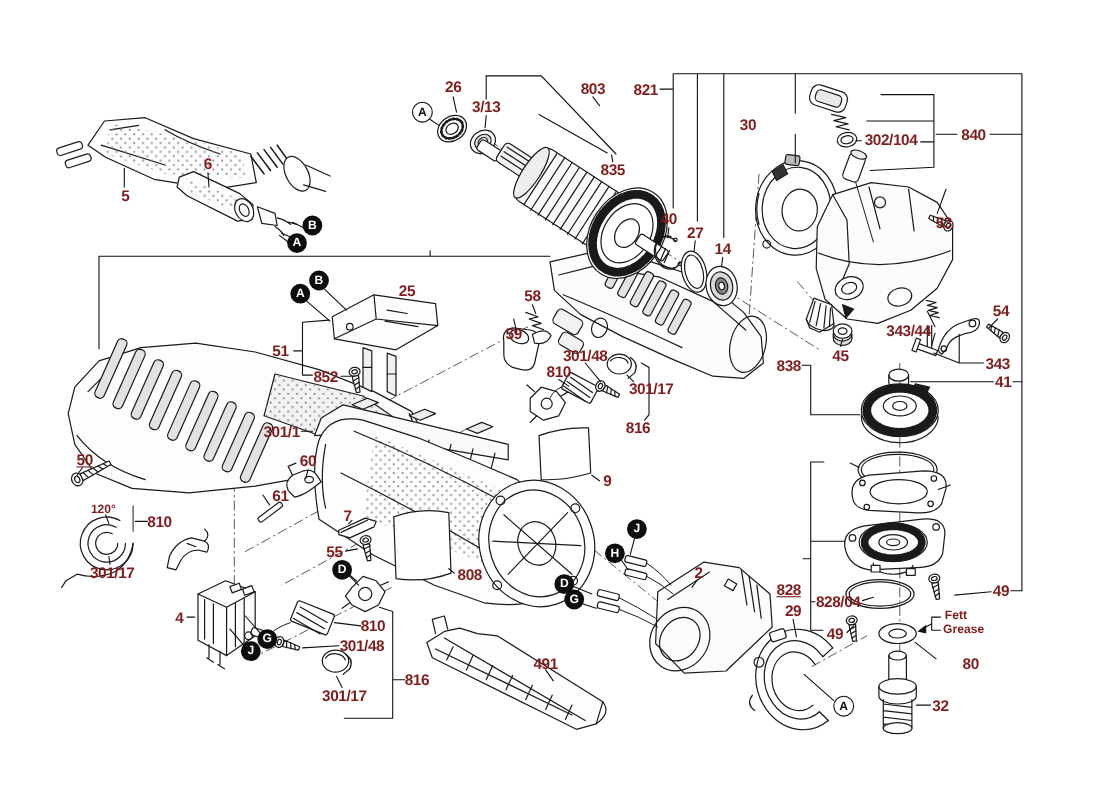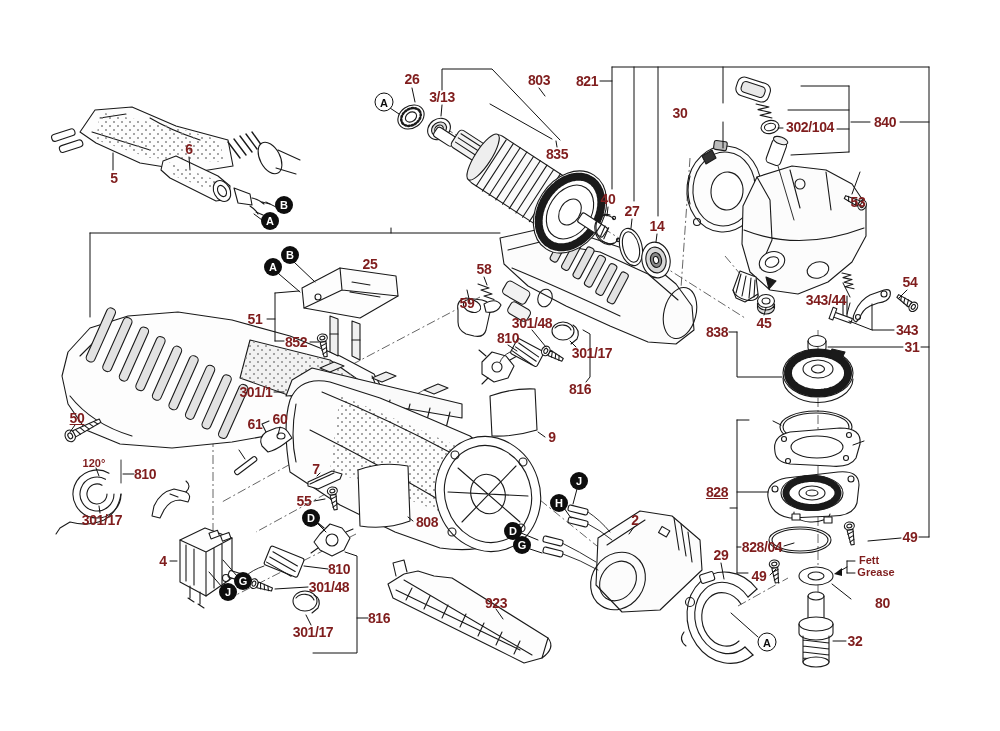--- a/index.html
+++ b/index.html
@@ -541,49 +541,49 @@
       <div class="plabel" style="left: 858px; top: 164px; margin-top: 38px;">53</div>
       <div class="plabel" style="left: 608px; top: 199px;">40</div>
       <div class="plabel" style="left: 632px; top: 211px;">27</div>
       <div class="plabel" style="left: 657px; top: 226px;">14</div>
       <div class="plabel" style="left: 370px; top: 220px; margin-top: 44px;">25</div>
       <div class="plabel" style="left: 910px; top: 282px;">54</div>
       <div class="plabel" style="left: 826px; top: 300px;">343/44</div>
       <div class="plabel" style="left: 484px; top: 269px;">58</div>
       <div class="plabel" style="left: 467px; top: 282px; margin-top: 21px;">59</div>
       <div class="plabel" style="left: 907px; top: 330px;">343</div>
-      <div class="plabel" style="left: 912px; top: 347px;">31</div>
+      <div class="plabel" style="left: 912px; top: 347px;">41</div>
       <div class="plabel" style="left: 764px; top: 323px;">45</div>
       <div class="plabel" style="left: 717px; top: 332px;">838</div>
       <div class="plabel" style="left: 255px; top: 319px;">51</div>
       <div class="plabel" style="left: 296px; top: 342px;">852</div>
       <div class="plabel" style="left: 532px; top: 323px;">301/48</div>
       <div class="plabel" style="left: 508px; top: 338px;">810</div>
       <div class="plabel" style="left: 592px; top: 353px;">301/17</div>
       <div class="plabel" style="left: 256px; top: 392px;">301/1</div>
       <div class="plabel" style="left: 580px; top: 389px;">816</div>
       <div class="plabel" style="left: 552px; top: 437px;">9</div>
       <div class="plabel" style="left: 77px; top: 418px; text-decoration: underline;">50</div>
       <div class="plabel" style="left: 280px; top: 419px;">60</div>
-      <div class="plabel" style="left: 239px; top: 424px; padding-left: 32px;">61</div>
+      <div class="plabel" style="left: 239px; top: 450px; padding-left: 32px;">61</div>
       <div class="plabel tiny" style="left: 94px; top: 463px;">120°</div>
       <div class="plabel" style="left: 145px; top: 474px;">810</div>
       <div class="plabel" style="left: 102px; top: 520px;">301/17</div>
       <div class="plabel" style="left: 316px; top: 469px;">7</div>
       <div class="plabel" style="left: 304px; top: 501px;">55</div>
       <div class="plabel" style="left: 427px; top: 522px;">808</div>
       <div class="plabel" style="left: 163px; top: 561px;">4</div>
       <div class="plabel" style="left: 339px; top: 569px;">810</div>
       <div class="plabel" style="left: 329px; top: 587px;">301/48</div>
       <div class="plabel" style="left: 313px; top: 632px;">301/17</div>
       <div class="plabel" style="left: 379px; top: 618px;">816</div>
-      <div class="plabel" style="left: 496px; top: 603px;">923</div>
+      <div class="plabel" style="left: 496px; top: 603px;">491</div>
       <div class="plabel" style="left: 635px; top: 520px;">2</div>
       <div class="plabel" style="left: 721px; top: 555px;">29</div>
-      <div class="plabel" style="left: 717px; top: 492px; text-decoration: underline;">828</div>
+      <div class="plabel" style="left: 717px; top: 536px; text-decoration: underline;">828</div>
       <div class="plabel" style="left: 762px; top: 547px;">828/04</div>
       <div class="plabel" style="left: 759px; top: 576px;">49</div>
       <div class="plabel" style="left: 910px; top: 537px;">49</div>
       <div class="plabel small" style="left: 869px; top: 560px;">Fett</div>
       <div class="plabel small" style="left: 876px; top: 572px;">Grease</div>
       <div class="plabel" style="left: 859px; top: 603px; padding-left: 47px;">80</div>
       <div class="plabel" style="left: 855px; top: 641px;">32</div>
       <div class="refdot" style="left: 284px; top: 205px;">B</div>
       <div class="refdot" style="left: 270px; top: 221px;">A</div>
       <div class="refdot" style="left: 290px; top: 255px;">B</div>

